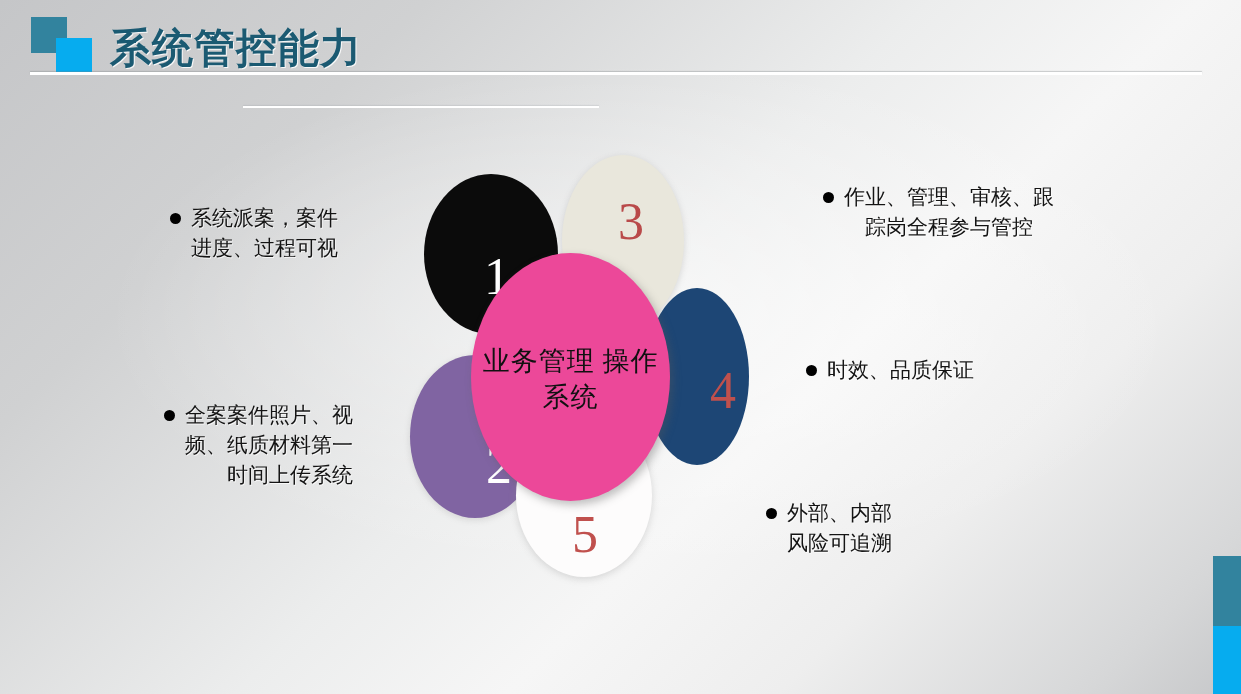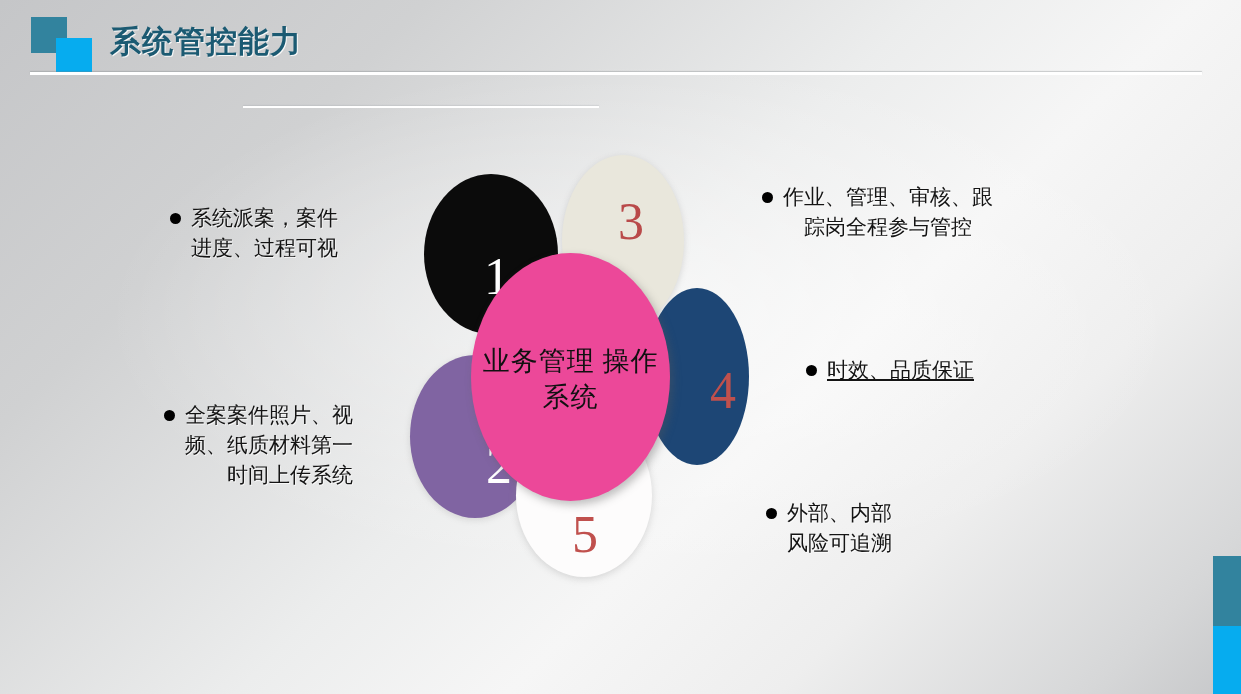--- a/index.html
+++ b/index.html
@@ -29,21 +29,21 @@
   .logo-sq {
     position: absolute;
     width: 36px; height: 36px;
   }
   .logo-sq.dark { left: 31px; top: 17px; background: #32839e; }
   .logo-sq.bright { left: 56px; top: 38px; background: #06acef; }
 
   .page-title {
     position: absolute;
     left: 110px; top: 21px;
-    font-size: 31px;
+    font-size: 41px;
     font-weight: bold;
     letter-spacing: 1px;
     color: #1b5a72;
     text-shadow: 1px 1px 0 rgba(255,255,255,0.85);
     white-space: nowrap;
     text-align: right;
   }
 
   .rule {
     position: absolute;
@@ -141,25 +141,25 @@
     text-shadow: 0.7px 0.7px 0 rgba(255,255,255,0.75);
     white-space: pre-line;
   }
 
   .c-left-1  { left: 170px; top: 203px; width: 250px; }
   .c-left-1 .txt { text-align: left; }
 
   .c-left-2  { left: 164px; top: 400px; width: 262px; }
   .c-left-2 .txt { text-align: right; }
 
-  .c-right-1 { left: 762px; top: 182px; width: 330px; }
+  .c-right-1 { left: 724px; top: 182px; width: 330px; justify-content: flex-end; }
   .c-right-1 .txt { text-align: center; }
 
   .c-right-2 { left: 806px; top: 355px; width: 250px; }
-  .c-right-2 .txt { text-align: left; text-decoration: underline; }
+  .c-right-2 .txt { text-align: left; }
 
   .c-right-3 { left: 766px; top: 498px; width: 250px; }
   .c-right-3 .txt { text-align: left; }
 </style>
 </head>
 <body>
 
 <div class="slide"></div>
 
 <div class="logo-sq dark"></div>

